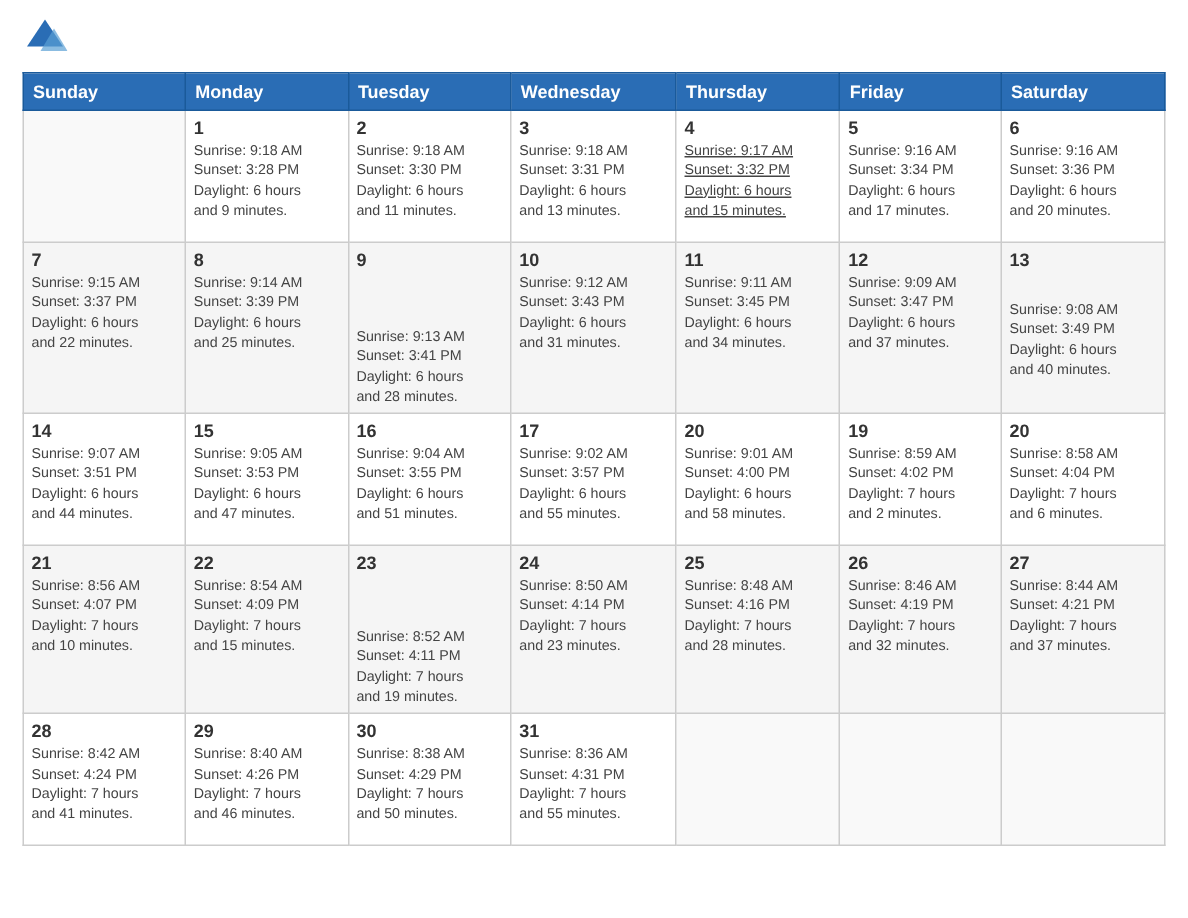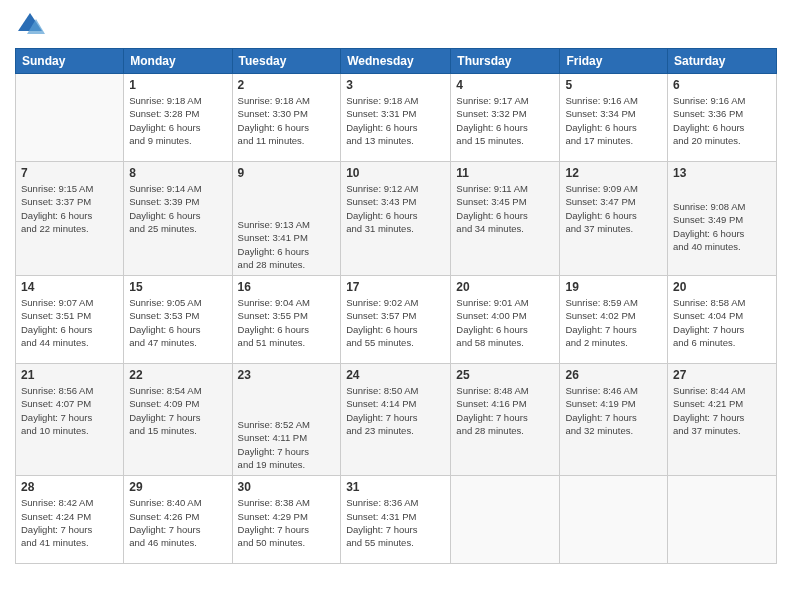--- a/index.html
+++ b/index.html
@@ -149,21 +149,21 @@
           </td>
           <td>
             <div class="day-number">3</div>
             <div class="day-info" style="white-space: pre-line;">Sunrise: 9:18 AM
 Sunset: 3:31 PM
 Daylight: 6 hours
 and 13 minutes.</div>
           </td>
           <td>
             <div class="day-number">4</div>
-            <div class="day-info" style="white-space: pre-line;">Sunrise: 9:17 AM
+            <div class="day-info" style="white-space: pre-line; text-decoration: underline;">Sunrise: 9:17 AM
 Sunset: 3:32 PM
 Daylight: 6 hours
 and 15 minutes.</div>
           </td>
           <td>
             <div class="day-number">5</div>
             <div class="day-info" style="white-space: pre-line;">Sunrise: 9:16 AM
 Sunset: 3:34 PM
 Daylight: 6 hours
 and 17 minutes.</div>

